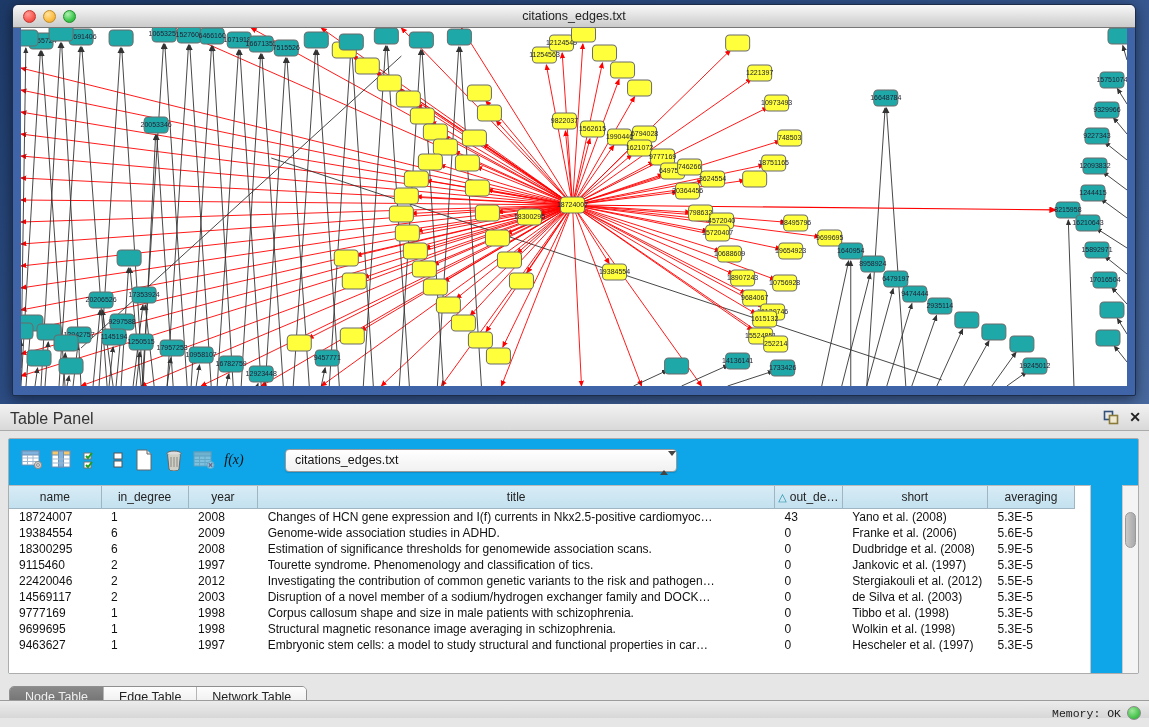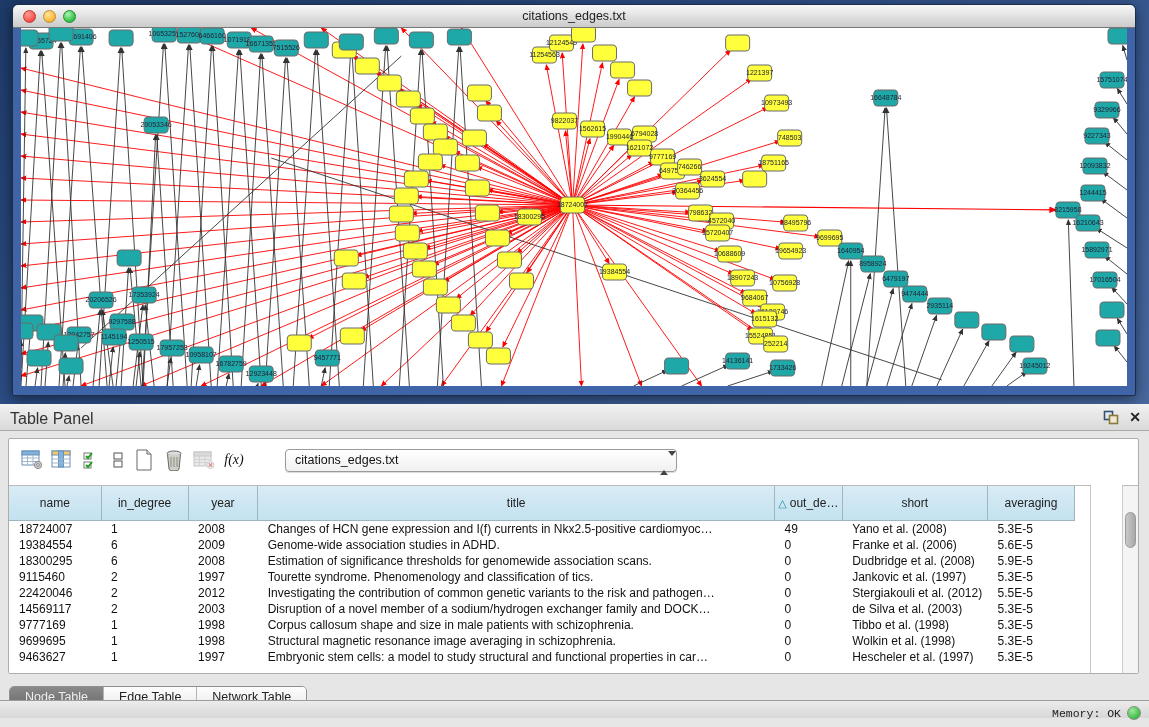--- a/index.html
+++ b/index.html
@@ -27,35 +27,35 @@
   
   .panel-header{position:absolute;left:0;top:404px;width:1149px;height:27px;
     background:linear-gradient(#f2f2f2,#d9d9d9);border-bottom:1px solid #aaa;}
   .panel-header .ph-title{position:absolute;left:10px;top:6px;font-size:16px;color:#333;}
   .ph-icons{position:absolute;right:8px;top:4px;display:flex;gap:10px;align-items:center;}
   .float-icon svg{display:block;}
   .close-icon{font-size:14px;font-weight:bold;color:#222;line-height:18px;cursor:default;}
   .panel-body{position:absolute;left:0;top:431px;width:1149px;height:269px;background:#e6e6e6;}
 
   .content-box{position:absolute;left:8px;top:7px;width:1131px;height:236px;
-    background:#ffffff;border:1px solid #adadad;border-radius:2px;padding-left:33px;}
+    background:#0ea5e9;border:1px solid #adadad;border-radius:2px;padding-left:33px;}
   .toolbar{position:absolute;left:0;top:0;right:0;height:42px;display:flex;align-items:center;padding-left:10px;}
   .tb-btn{width:26px;height:26px;display:flex;align-items:center;justify-content:center;margin-right:4px;}
   .tb-btn.narrow{width:18px;}
   .fx{font-family:"Liberation Serif",serif;font-style:italic;font-size:14px;color:#111;}
   .combo{position:relative;margin-left:34px;width:392px;height:23px;background:linear-gradient(#ffffff,#f1f1f1);
     border:1px solid #9a9a9a;border-radius:4px;box-shadow:0 1px 1px rgba(0,0,0,.15);
     font-size:12.5px;color:#111;line-height:21px;padding-left:9px;}
   .combo .stepper{position:absolute;right:7px;top:3px;width:9px;height:16px;}
   .combo .stepper .up{width:0;height:0;border-left:4px solid transparent;border-right:4px solid transparent;border-bottom:5px solid #444;margin-bottom:3px;}
   .combo .stepper .dn{width:0;height:0;border-left:4px solid transparent;border-right:4px solid transparent;border-top:5px solid #444;}
 
   .grid-wrap{position:absolute;left:0px;top:46px;width:1082px;height:188px;border-top:1px solid #bbb;border-right:1px solid #c5c5c5;background:#fff;}
   table.grid{border-collapse:collapse;table-layout:fixed;width:1066px;font-size:12px;color:#111;}
-  table.grid th{height:34px;background:linear-gradient(#d8ecf6,#c3e1ef);border:1px solid #9fb6c2;border-top:none;
+  table.grid th{height:22px;background:linear-gradient(#d8ecf6,#c3e1ef);border:1px solid #9fb6c2;border-top:none;
     font-weight:normal;font-size:12px;color:#222;text-align:center;overflow:hidden;white-space:nowrap;}
   table.grid th:first-child{border-left:none;}
   table.grid td{height:16px;padding:0 4px 0 10px;overflow:hidden;white-space:nowrap;text-overflow:ellipsis;line-height:16px;}
   .sort-glyph{color:#1e8fa8;font-size:11px;margin-right:3px;}
   .vscroll{position:absolute;right:0px;top:46px;width:16px;height:188px;background:#f4f4f4;border-left:1px solid #ccc;border-top:1px solid #bbb;}
   .vthumb{position:absolute;left:2px;top:26px;width:11px;height:36px;border-radius:6px;
     background:linear-gradient(90deg,#c9c9c9,#a9a9a9);border:1px solid #999;}
 
   .tabs-row{position:absolute;left:0;right:0;top:247px;display:flex;justify-content:flex-start;}
   .seg{display:inline-flex;border:1px solid #8f8f8f;border-radius:5px;overflow:hidden;height:20px;
@@ -853,21 +853,21 @@
                 <th>short</th>
                 <th>averaging</th>
               </tr>
             </thead>
           <tbody id="grid-body">
               <tr>
                 <td>18724007</td>
                 <td>1</td>
                 <td>2008</td>
                 <td>Changes of HCN gene expression and I(f) currents in Nkx2.5-positive cardiomyoc…</td>
-                <td>49</td>
+                <td>43</td>
                 <td>Yano et al. (2008)</td>
                 <td>5.3E-5</td>
               </tr>
               <tr>
                 <td>19384554</td>
                 <td>6</td>
                 <td>2009</td>
                 <td>Genome-wide association studies in ADHD.</td>
                 <td>0</td>
                 <td>Franke et al. (2006)</td>

